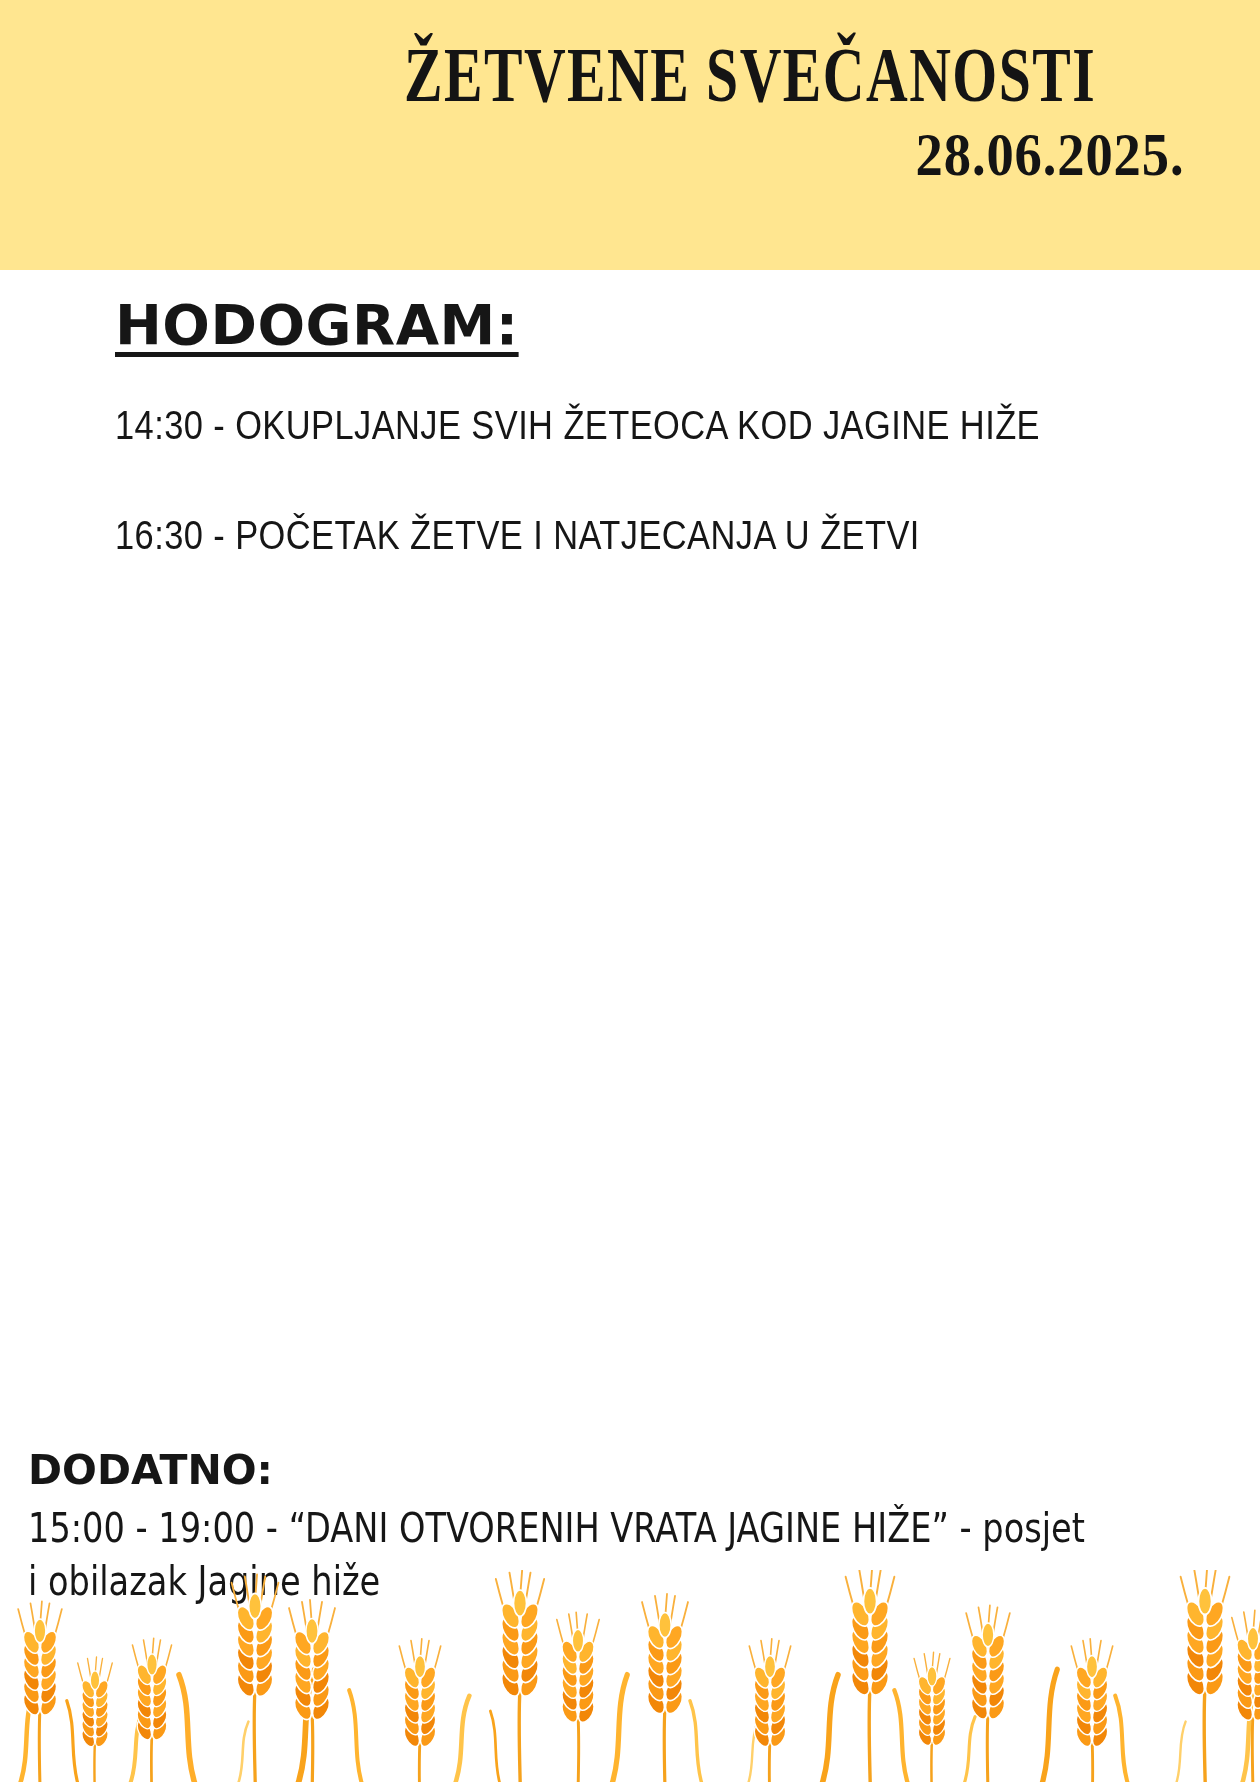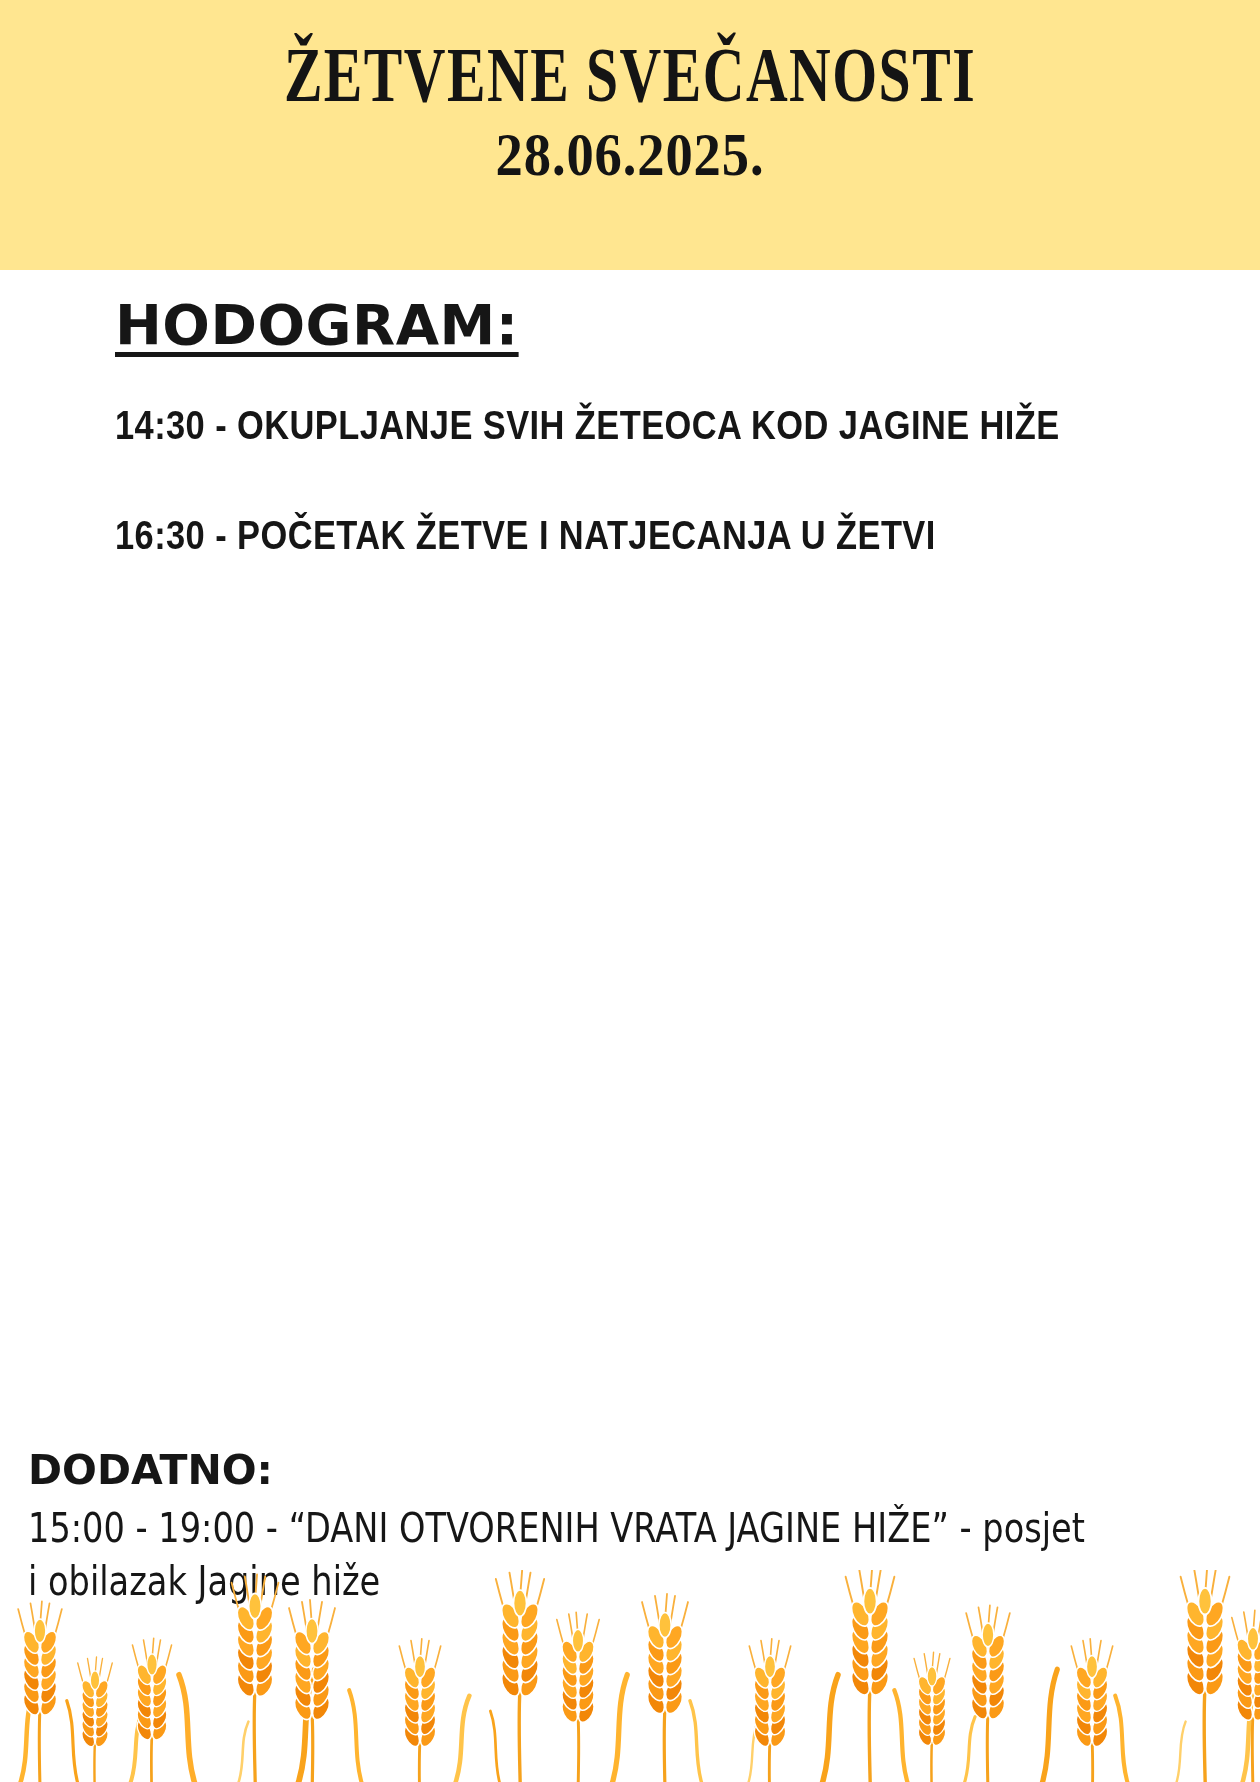--- a/index.html
+++ b/index.html
@@ -4,21 +4,21 @@
 <style>
   html,body{margin:0;padding:0;background:#ffffff;}
   .page{
     position:relative;width:1260px;height:1782px;overflow:hidden;
     background:#ffffff;color:#161616;
     font-family:"Liberation Sans",sans-serif;
   }
   
   .banner{
     position:absolute;top:0;left:0;width:1260px;height:270px;
-    background:#FFE690;text-align:center;
+    background:#FFE690;text-align:right;
   }
   .title{
     margin:0;padding-top:34px;
     font-family:"Liberation Serif",serif;font-weight:700;
     font-size:78px;line-height:82px;letter-spacing:2px;
     white-space:nowrap;transform:scaleX(0.74);transform-origin:50% 50%;
     color:#141414;
   }
   .date{
     margin:0;padding-top:6px;
@@ -28,21 +28,21 @@
     color:#141414;
   }
   
   .schedule{position:absolute;left:115px;top:300px;}
   .sched-heading{
     margin:0 0 48px 0;
     font-family:"DejaVu Sans",sans-serif;font-weight:800;
     font-size:56px;line-height:50px;letter-spacing:.5px;
     text-decoration:underline;text-decoration-thickness:4.5px;text-underline-offset:8px;
   }
-  .sched-item{margin:0 0 55px 0;font-weight:bold;}
+  .sched-item{margin:0 0 55px 0;}
   .sched-line{
     font-family:"Liberation Sans",sans-serif;
     font-size:41px;line-height:55px;letter-spacing:.5px;
     white-space:nowrap;transform:scaleX(0.84);transform-origin:0 50%;
   }
   
   .additional{position:absolute;left:28px;top:1444px;}
   .add-heading{
     margin:0 0 6px 0;
     font-family:"DejaVu Sans",sans-serif;font-weight:800;

